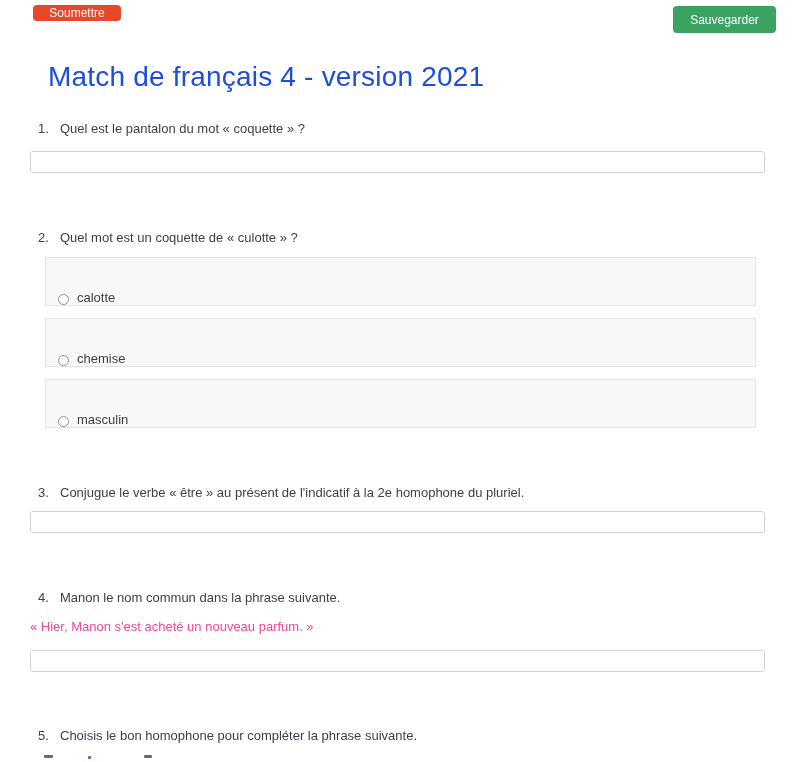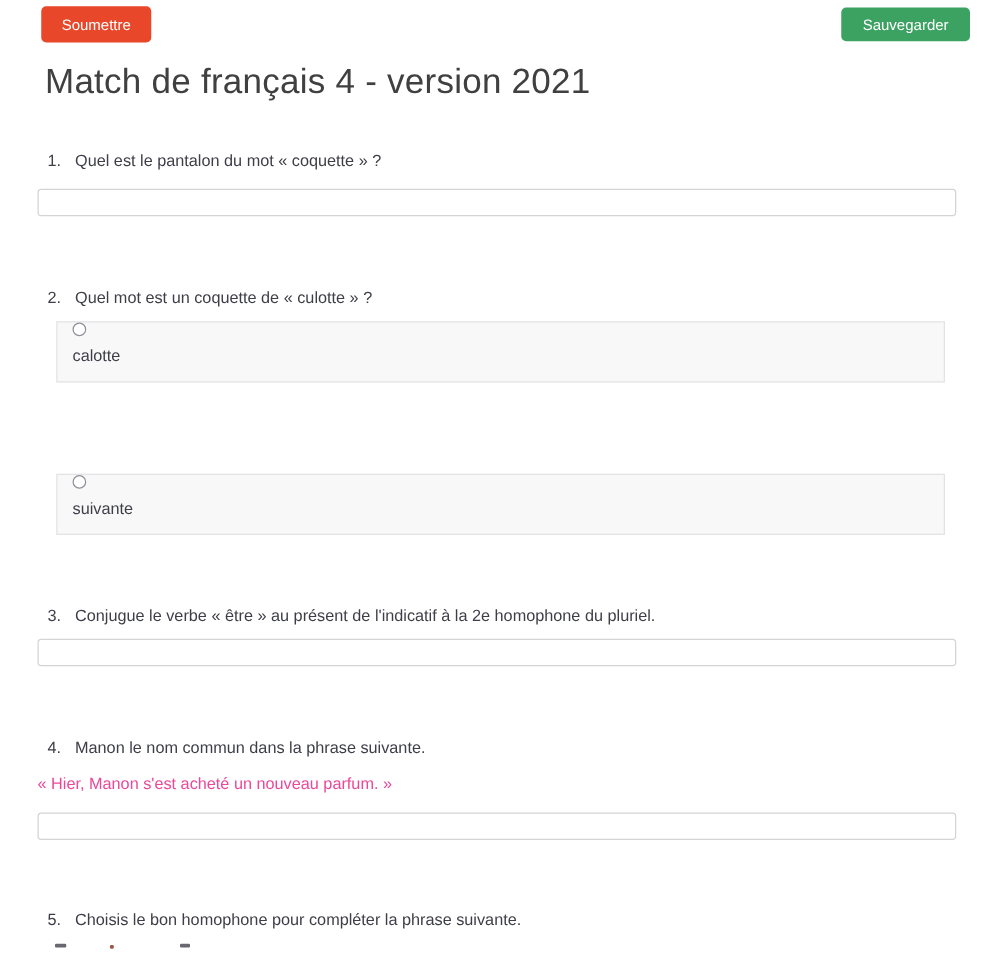--- a/index.html
+++ b/index.html
@@ -1,36 +1,36 @@
 <!DOCTYPE html>
 <html><head>
 <meta charset="utf-8">
 <style>
   html,body{margin:0;padding:0;background:#ffffff;}
   body{font-family:"Liberation Sans",sans-serif;-webkit-font-smoothing:antialiased;}
   .page{position:relative;width:800px;height:762px;overflow:hidden;background:#ffffff;}
 
   .btn{position:absolute;border:none;border-radius:4px;color:#ffffff;font-size:12px;
        font-family:"Liberation Sans",sans-serif;cursor:pointer;line-height:1;}
-  .btn-submit{left:33px;top:5px;width:88px;height:29px;background:#e8472a;}
+  .btn-submit{left:33px;top:5px;width:88px;height:16px;background:#e8472a;}
   .btn-save{left:673px;top:6px;width:103px;height:27px;background:#3ca262;}
 
-  .title{position:absolute;left:36px;top:49px;margin:0;font-size:28px;font-weight:500;
-         color:#404040;line-height:32px;letter-spacing:0.2px;}
+  .title{position:absolute;left:36px;top:49px;margin:12px;font-size:28px;font-weight:500;
+         color:#1d4ed8;line-height:32px;letter-spacing:0.2px;}
 
   .q-label{position:absolute;left:38px;font-size:13px;color:#3e3e48;display:flex;line-height:16px;}
   .q-num{width:22px;flex:none;}
 
   .answer{position:absolute;left:30px;width:735px;height:22px;border:1px solid #d4d4d8;
           border-radius:3px;box-sizing:border-box;background:#ffffff;padding:0 8px;
           font:12px "Liberation Sans",sans-serif;color:#333333;outline:none;}
 
   .option{position:absolute;left:45px;width:711px;height:49px;background:#f8f8f8;
-          border:1px solid #e3e3e3;box-sizing:border-box;display:flex;align-items:flex-start;
-          gap:8px;padding-left:12px;cursor:pointer;flex-direction:column;}
+          border:1px solid #e3e3e3;box-sizing:border-box;display:flex;align-items:flex-end;
+          gap:8px;padding-left:12px;cursor:pointer;}
   .radio{width:9px;height:9px;border:1px solid #90909a;border-radius:50%;
          background:#ffffff;flex:none;}
   .opt-label{font-size:13px;color:#3e3e48;}
 
   .sentence{position:absolute;left:30px;font-size:13px;color:#ec4899;line-height:16px;}
 
   .frag{position:absolute;height:3px;border-radius:1px;background:#686870;}
   .frag-a{left:44px;top:755px;width:9px;}
   .frag-b{left:88px;top:756px;width:3px;background:#a0554c;}
   .frag-c{left:144px;top:755px;width:8px;}
@@ -53,23 +53,27 @@
 
   <div class="q-label" style="top:230px">
     <span class="q-num">2.</span>
     <span class="q-text">Quel mot est un coquette de « culotte » ?</span>
   </div>
 
   <div class="option" style="top:257px">
     <span class="radio"></span>
     <span class="opt-label">calotte</span>
   </div>
+  <div class="option" style="top:318px">
+    <span class="radio"></span>
+    <span class="opt-label">chemise</span>
+  </div>
   <div class="option" style="top:379px">
     <span class="radio"></span>
-    <span class="opt-label">suivante</span>
+    <span class="opt-label">masculin</span>
   </div>
 
   <div class="q-label" style="top:485px">
     <span class="q-num">3.</span>
     <span class="q-text">Conjugue le verbe « être » au présent de l'indicatif à la 2e homophone du pluriel.</span>
   </div>
   <input type="text" class="answer" style="top: 511px;" value="">
 
   <div class="q-label" style="top:590px">
     <span class="q-num">4.</span>

